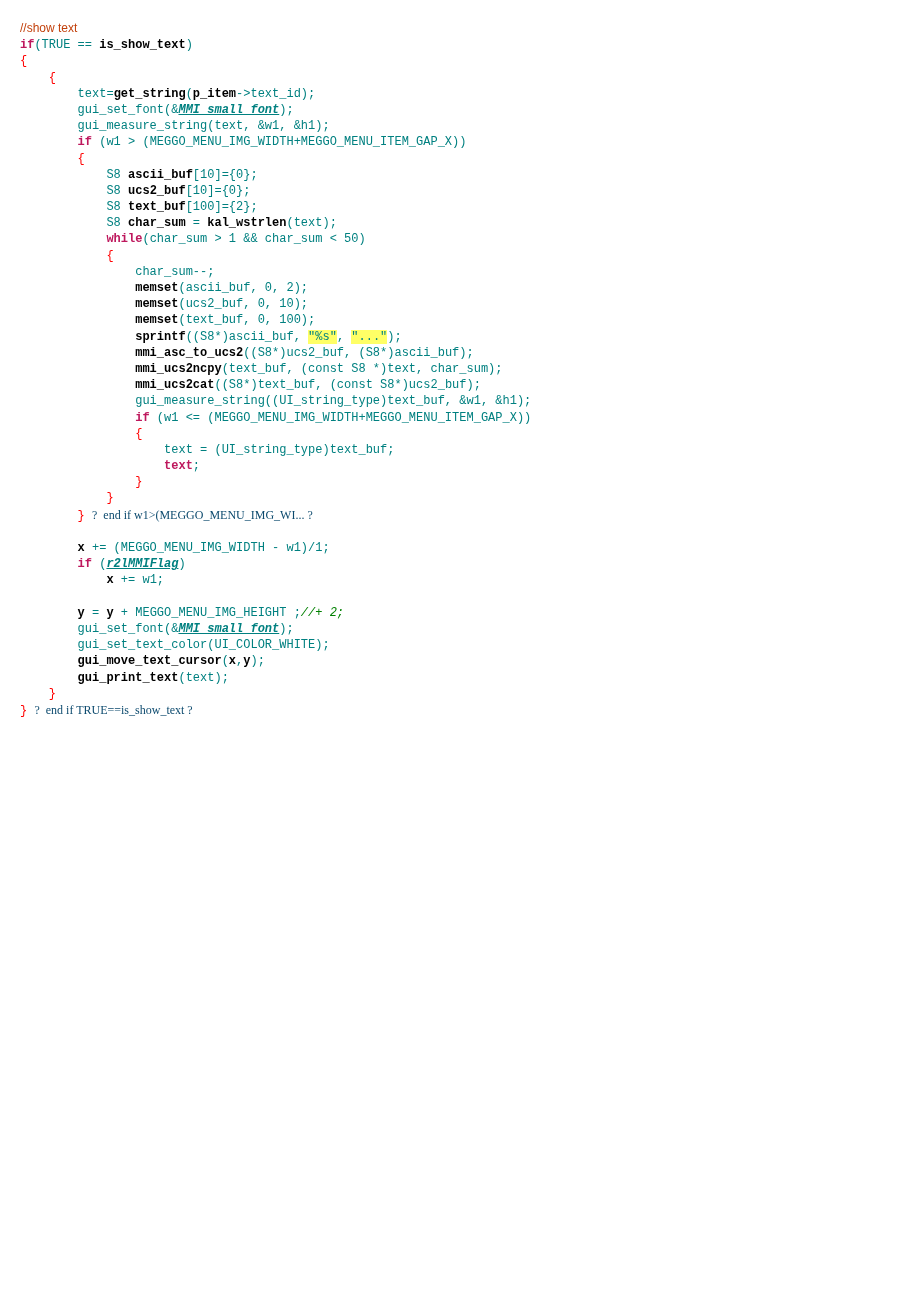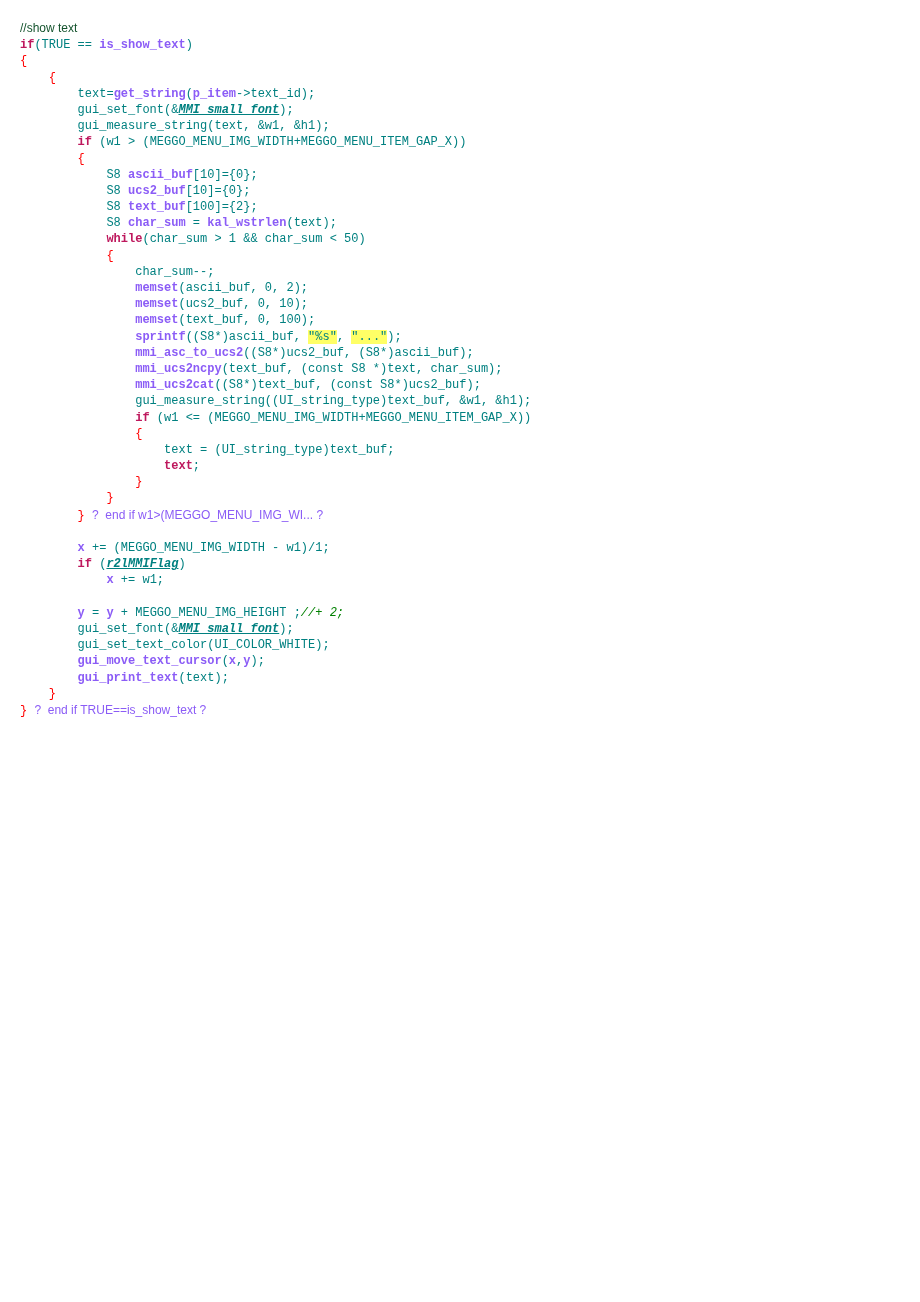--- a/index.html
+++ b/index.html
@@ -10,25 +10,25 @@
     font-size: 12px;
     line-height: 1.35;
     color: #000000;
   }
   pre {
     margin: 0;
     font-family: inherit;
     font-size: inherit;
     white-space: pre;
   }
-  .cmt   { color: #14532d; font-family: Tahoma, Arial, sans-serif; font-style: normal; }
-  .q     { font-family: Liberation Sans, sans-serif; color: #8b5cf6; }
+  .cmt   { color: #c2410c; font-family: Tahoma, Arial, sans-serif; font-style: normal; }
+  .q     { font-family: Liberation Serif, serif; color: #0c4a6e; }
   .kw    { color: #be185d; font-weight: bold; }
   .id    { color: #008080; }
-  .fn    { color: #8b5cf6; font-weight: bold; }
+  .fn    { color: #000000; font-weight: bold; }
   .def   { color: #008080; font-weight: bold; font-style: italic; text-decoration: underline; margin-top: 16px; }
   .brace { color: #ff0000; }
   .str   { color: #008080; background: #ffff66; }
   .cmt2  { color: #008000; font-style: italic; }
 </style>
 </head>
 <body>
 
 <pre><span class="cmt">//show text</span>
 <span class="kw">if</span><span class="id">(TRUE == </span><span class="fn">is_show_text</span><span class="id">)</span>

